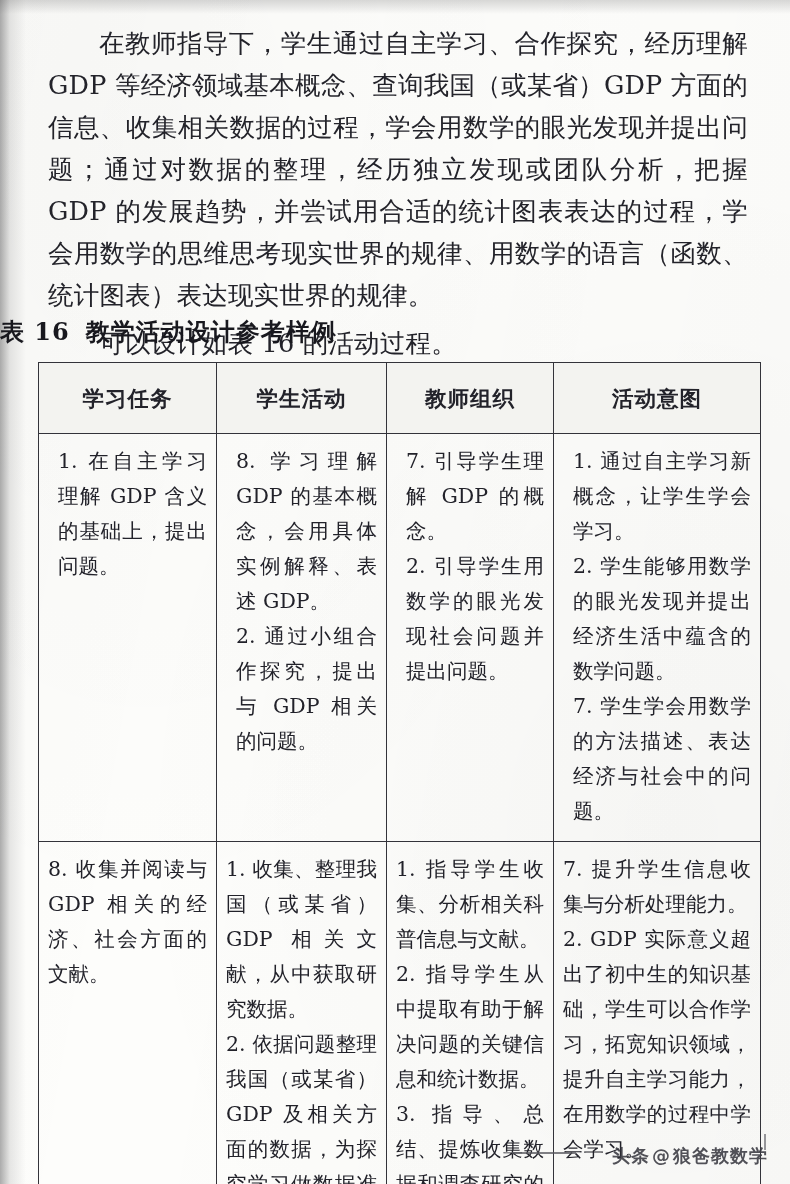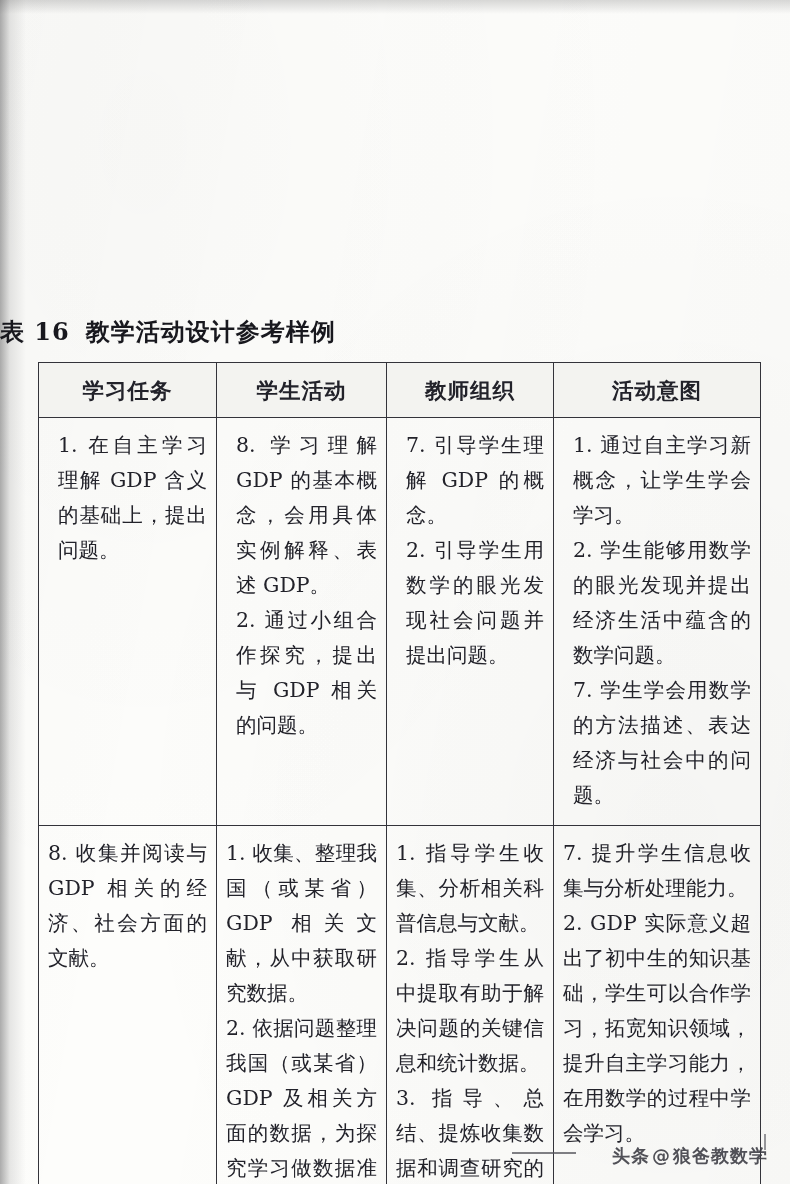--- a/index.html
+++ b/index.html
@@ -93,21 +93,21 @@
     text-align: justify;
     text-justify: inter-ideograph;
   }
   table.activity-table thead th {
     text-align: center;
     vertical-align: middle;
     font-weight: bold;
     font-size: 21.5px;
     letter-spacing: 1px;
     height: 46px;
-    padding: 4px 6px;
+    padding: 12px 6px;
     background: #f3f3f0;
   }
   table.activity-table tbody td p {
     margin: 0;
   }
 
   col.c1 { width: 178px; }
   col.c2 { width: 170px; }
   col.c3 { width: 167px; }
   col.c4 { width: 207px; }
@@ -149,20 +149,24 @@
   }
 </style>
 </head>
 <body>
 
 <div id="page">
 
   <div id="scan-edge-left"></div>
   <div id="scan-edge-top"></div>
 
+  <div class="prose">
+    <p>在教师指导下，学生通过自主学习、合作探究，经历理解 GDP 等经济领域基本概念、查询我国（或某省）GDP 方面的信息、收集相关数据的过程，学会用数学的眼光发现并提出问题；通过对数据的整理，经历独立发现或团队分析，把握 GDP 的发展趋势，并尝试用合适的统计图表表达的过程，学会用数学的思维思考现实世界的规律、用数学的语言（函数、统计图表）表达现实世界的规律。</p>
+    <p class="second">可以设计如表 16 的活动过程。</p>
+  </div>
 
   <div class="table-caption">
     <span class="cap-num">表 16</span><span>教学活动设计参考样例</span>
   </div>
 
   <table class="activity-table">
     <colgroup>
       <col class="c1">
         <col class="c2">
         <col class="c3">

